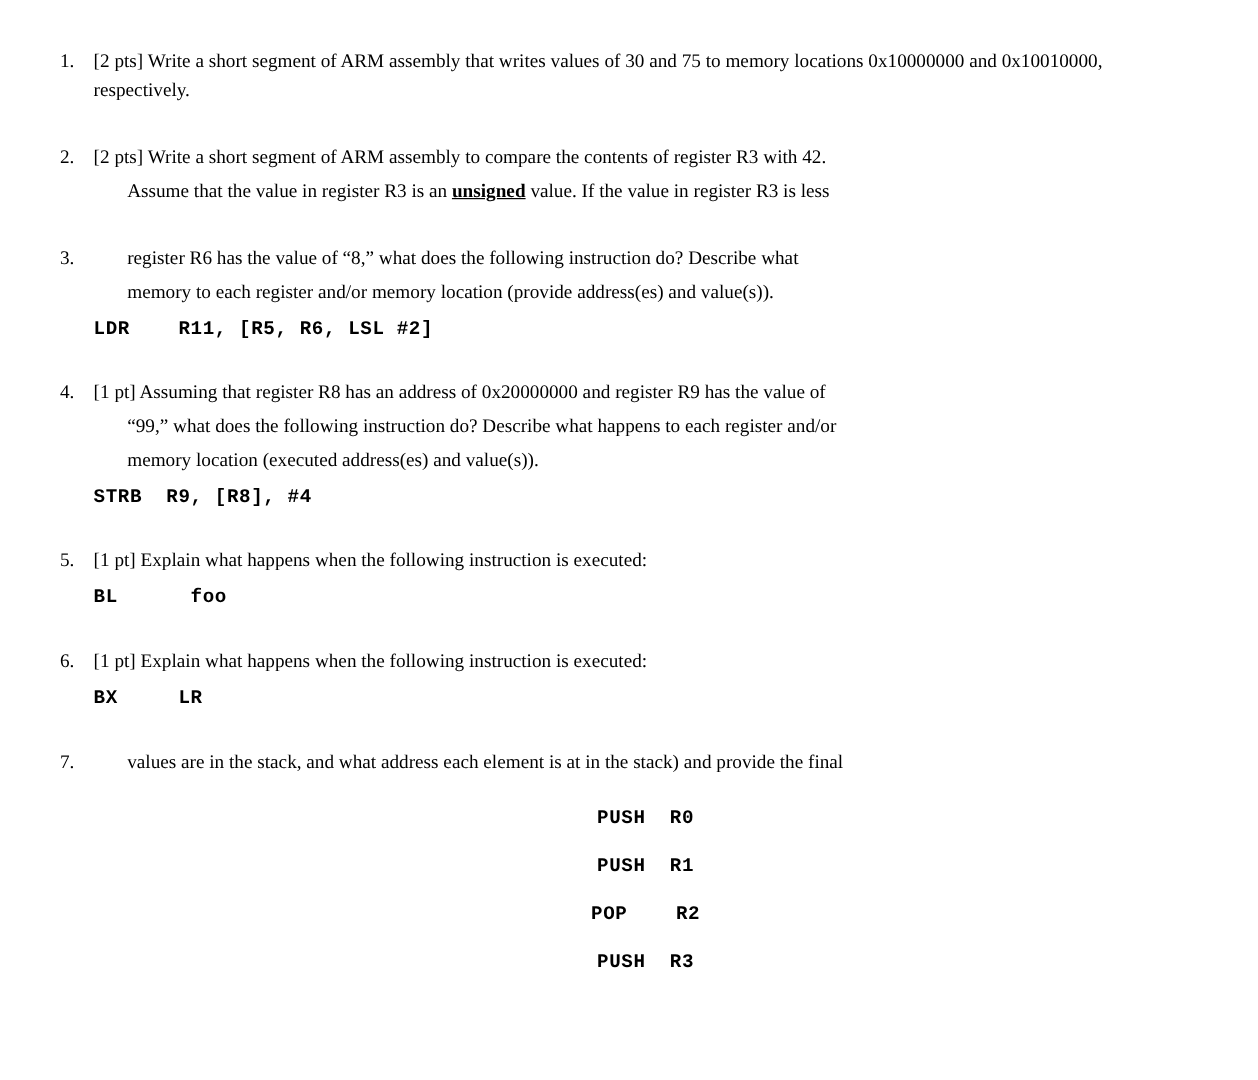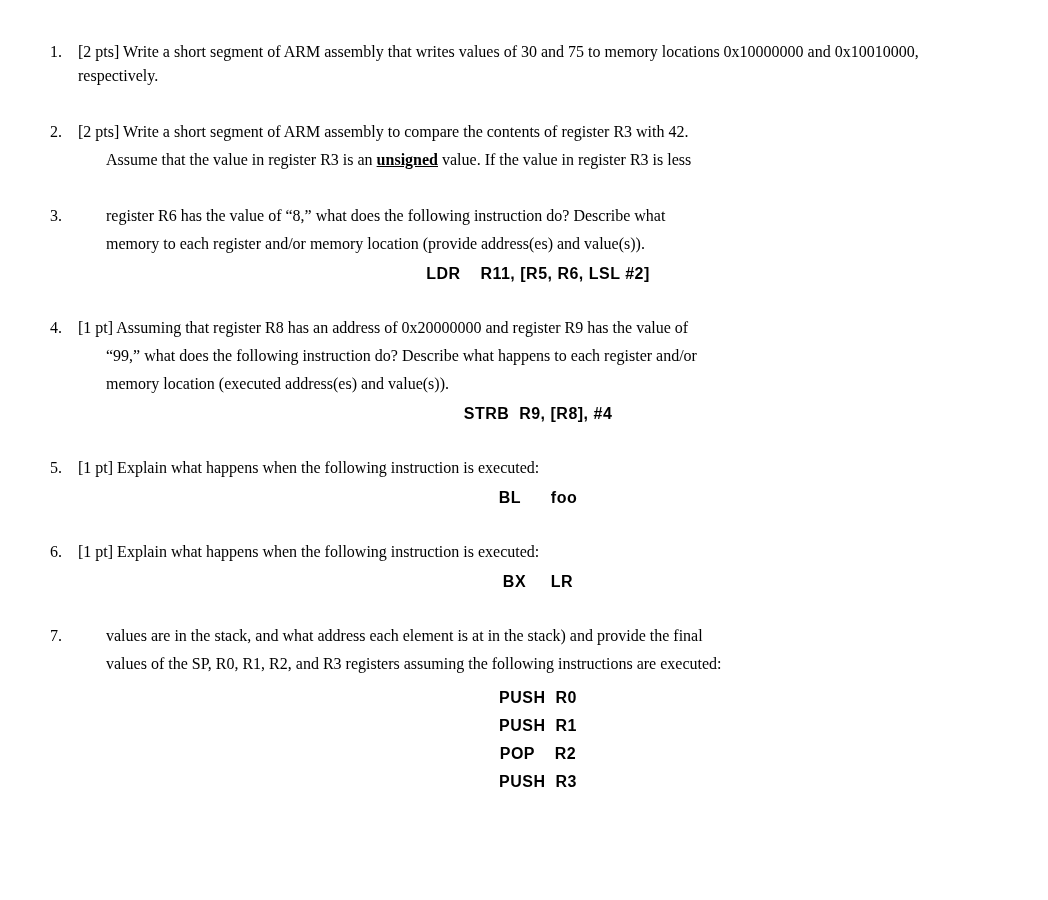--- a/index.html
+++ b/index.html
@@ -38,43 +38,43 @@
     .question-content {
       flex: 1;
       line-height: 1.5;
     }
 
     .question-content p {
       margin-bottom: 4px;
     }
 
     .code-line {
-      text-align: center;
+      text-align: left;
       font-weight: bold;
       font-size: 16px;
       margin-top: 6px;
       margin-bottom: 2px;
-      font-family: Liberation Sans, sans-serif;
+      font-family: Liberation Mono, monospace;
       letter-spacing: 0.5px;
     }
 
     .underline-bold {
       font-weight: bold;
       text-decoration: underline;
     }
 
     .push-instructions {
       display: flex;
       flex-direction: column;
       align-items: center;
       margin-top: 8px;
     }
 
     .push-instructions .code-line {
-      margin-top: 2px;
+      margin-top: 14px;
       margin-bottom: 2px;
     }
 
     .indent {
       padding-left: 28px;
     }
   </style>
 </head>
 <body>
 
@@ -163,23 +163,20 @@
       </div>
     </div>
   </li>
 
   <li class="question-item">
     <span class="question-number">7.</span>
     <div class="question-content">
       <p class="indent">
         values are in the stack, and what address each element is at in the stack) and provide the final
       </p>
-      <p class="indent">
-        values of the SP, R0, R1, R2, and R3 registers assuming the following instructions are executed:
-      </p>
       <div class="push-instructions">
         <div class="code-line">PUSH&nbsp;&nbsp;R0</div>
         <div class="code-line">PUSH&nbsp;&nbsp;R1</div>
         <div class="code-line">POP&nbsp;&nbsp;&nbsp;&nbsp;R2</div>
         <div class="code-line">PUSH&nbsp;&nbsp;R3</div>
       </div>
     </div>
   </li>
 
 </ol>

